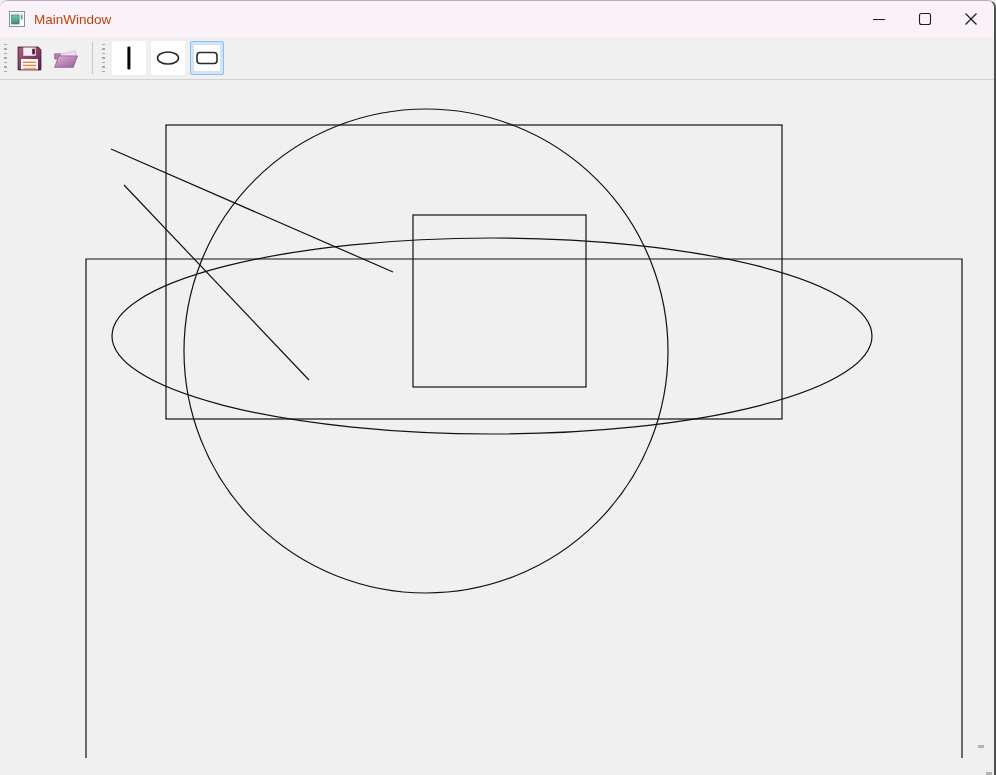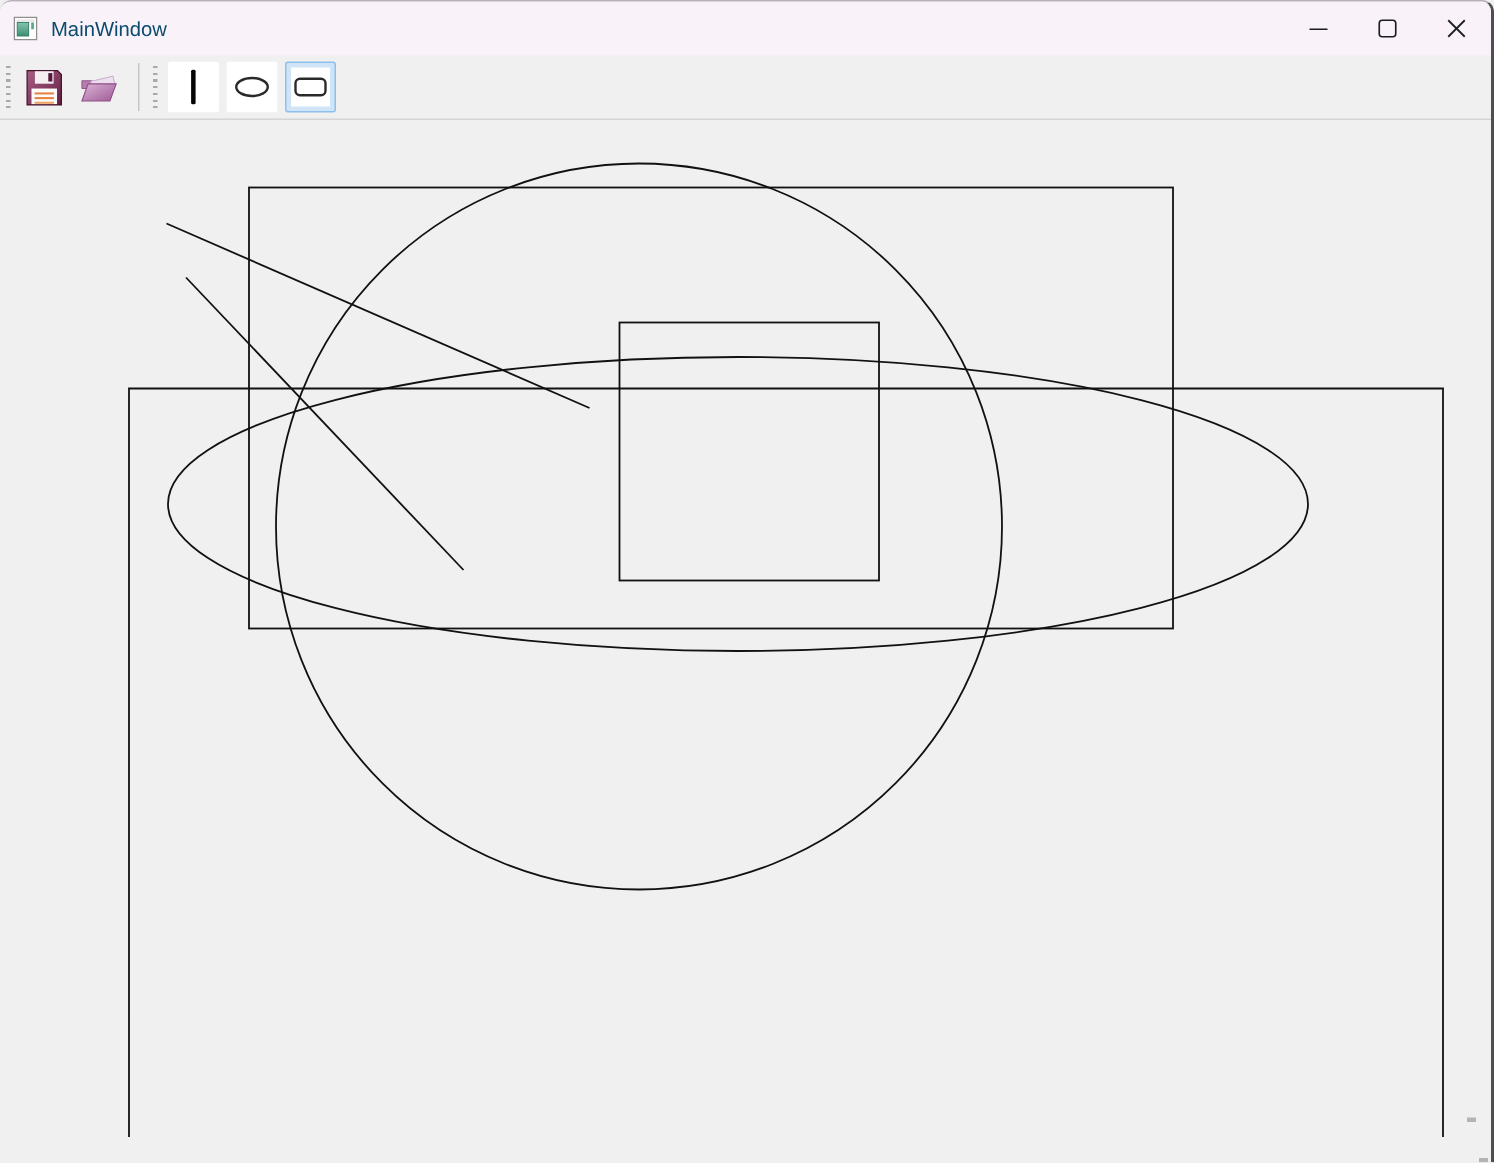--- a/index.html
+++ b/index.html
@@ -15,21 +15,21 @@
     border-top:1px solid #b9aeb9;
     border-right:2px solid #4f4f4f;
     background:#f0f0f0;
   }
   
   .titlebar {
     height:36px; background:#f9f3f9;
     display:flex; align-items:center;
   }
   .app-icon { width:16px; height:16px; margin-left:9px; flex:0 0 auto; }
-  .title-text { margin-left:9px; font-size:13.5px; color:#0c4a6e; }
+  .title-text { margin-left:9px; font-size:13.5px; color:#c2410c; }
   .win-controls { margin-left:auto; display:flex; height:100%; }
   .ctrl-btn {
     width:46px; height:100%;
     display:flex; align-items:center; justify-content:center;
     color:#1d1d1d; cursor:default; background:transparent; border:none;
   }
   
   .toolbar {
     height:43px; background:#f0f0f0; border-bottom:1px solid #d4d4d4;
     display:flex; align-items:center; padding-left:2px;

